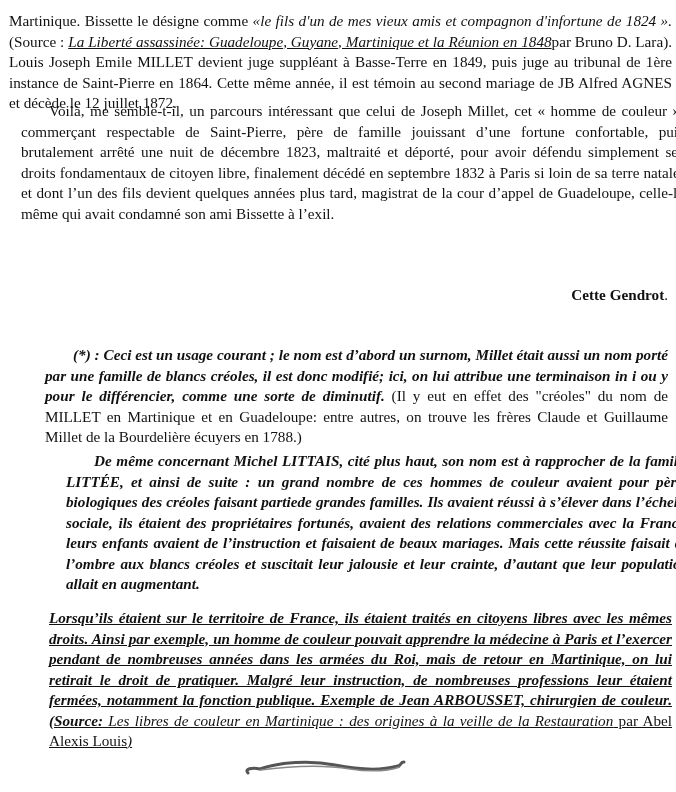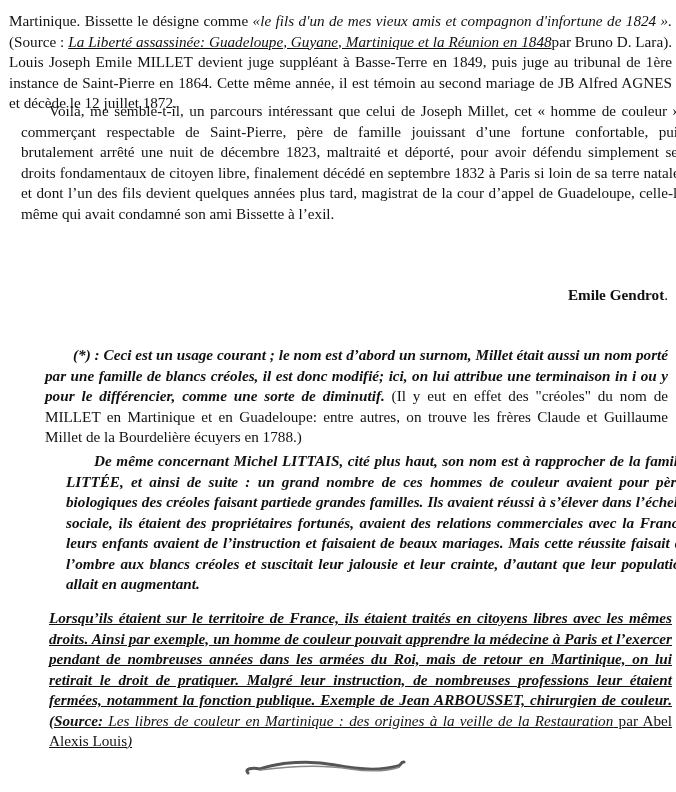--- a/index.html
+++ b/index.html
@@ -23,21 +23,21 @@
 </style>
 </head>
 <body>
 
 <div class="page">
 
   <p class="p1"><span>Martinique. Bissette le désigne comme </span><span class="it">«le fils d'un de mes vieux amis et compagnon d'infortune de 1824 ».</span><span> (Source : </span><span class="u">La Liberté assassinée: Guadeloupe, Guyane, Martinique et la Réunion en 1848</span><span>par Bruno D. Lara). Louis Joseph Emile MILLET devient juge suppléant à Basse-Terre en 1849, puis juge au tribunal de 1ère instance de Saint-Pierre en 1864. Cette même année, il est témoin au second mariage de JB Alfred AGNES et décède le 12 juillet 1872.</span></p>
 
   <p class="p2">Voilà, me semble-t-il, un parcours intéressant que celui de Joseph Millet, cet « homme de couleur », commerçant respectable de Saint-Pierre, père de famille jouissant d’une fortune confortable, puis brutalement arrêté une nuit de décembre 1823, maltraité et déporté, pour avoir défendu simplement ses droits fondamentaux de citoyen libre, finalement décédé en septembre 1832 à Paris si loin de sa terre natale; et dont l’un des fils devient quelques années plus tard, magistrat de la cour d’appel de Guadeloupe, celle-là même qui avait condamné son ami Bissette à l’exil.</p>
 
-  <p class="sig"><span>Emile Gendrot</span><span style="font-weight:normal">.</span></p>
+  <p class="sig"><span>Cette Gendrot</span><span style="font-weight:normal">.</span></p>
 
   <p class="fn1"><span class="bi">(*) : Ceci est un usage courant ; le nom est d’abord un surnom, Millet était aussi un nom porté par une famille de blancs créoles, il est donc modifié; ici, on lui attribue une terminaison in i ou y pour le différencier, comme une sorte de diminutif.</span><span> (Il y eut en effet des "créoles" du nom de MILLET en Martinique et en Guadeloupe: entre autres, on trouve les frères Claude et Guillaume Millet de la Bourdelière écuyers en 1788.)</span></p>
 
   <p class="fn2 bi">De même concernant Michel LITTAIS, cité plus haut, son nom est à rapprocher de la famille LITTÉE, et ainsi de suite : un grand nombre de ces hommes de couleur avaient pour pères biologiques des créoles faisant partiede grandes familles. Ils avaient réussi à s’élever dans l’échelle sociale, ils étaient des propriétaires fortunés, avaient des relations commerciales avec la France, leurs enfants avaient de l’instruction et faisaient de beaux mariages. Mais cette réussite faisait de l’ombre aux blancs créoles et suscitait leur jalousie et leur crainte, d’autant que leur population allait en augmentant.</p>
 
   <p class="fn3"><span class="bi">Lorsqu’ils étaient sur le territoire de France, ils étaient traités en citoyens libres avec les mêmes droits. Ainsi par exemple, un homme de couleur pouvait apprendre la médecine à Paris et l’exercer pendant de nombreuses années dans les armées du Roi, mais de retour en Martinique, on lui retirait le droit de pratiquer. Malgré leur instruction, de nombreuses professions leur étaient fermées, notamment la fonction publique. Exemple de Jean ARBOUSSET, chirurgien de couleur. (Source:</span><span class="it"> Les libres de couleur en Martinique : des origines à la veille de la Restauration</span><span> par Abel Alexis Louis</span><span class="it">)</span></p>
 
 </div>
 
 <svg class="ornament" viewBox="0 0 170 22">

